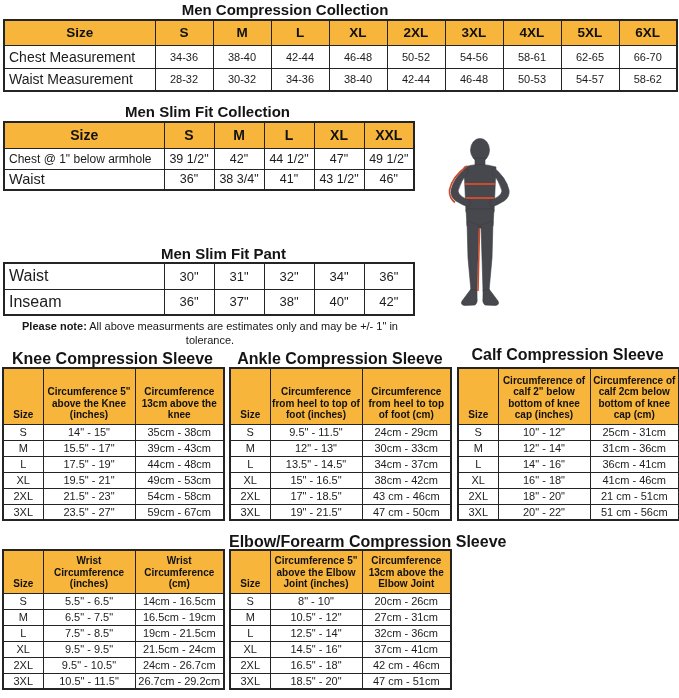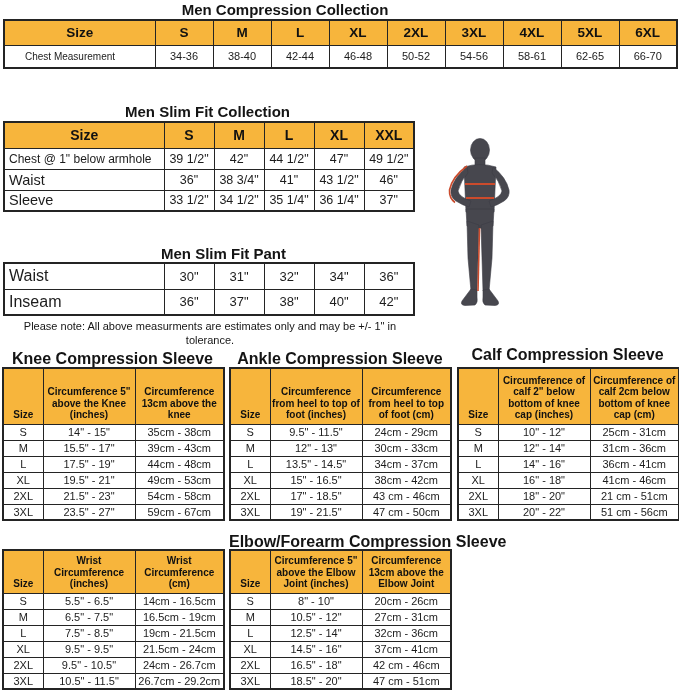--- a/index.html
+++ b/index.html
@@ -8,34 +8,34 @@
   .title{position:absolute;font-weight:bold;text-align:center;white-space:nowrap;color:#141414}
   .big-title{font-size:15px}
   .mini-title{font-size:16px}
   table{position:absolute;border-collapse:collapse;table-layout:fixed;background:#fff;border:2px solid #242424}
   th,td{border:1px solid #242424;overflow:hidden}
   thead th{background:#F7B53C;font-weight:bold;color:#111}
   
   #table1{left:3px;top:19px;width:673px}
   #table1 th{height:25px;font-size:13.5px}
   #table1 td{height:23px;font-size:11px;text-align:center}
-  #table1 tbody td:first-child{text-align:left;font-size:10px;padding-left:20px}
+  #table1 tbody td:first-child{text-align:left;font-size:14px;padding-left:4px}
   
   #table2{left:3px;top:121px;width:410px}
   #table2 th{height:26px;font-size:14px}
   #table2 td{height:21px;font-size:12.5px;text-align:center}
   #table2 tbody td:first-child{text-align:left;font-size:14.5px;padding-left:4px}
   #table2 tbody tr:first-child td:first-child{font-size:12px}
   
   #table3{left:3px;top:262px;width:410px}
   #table3 td{height:26px;font-size:13px;text-align:center}
   #table3 tbody td:first-child{text-align:left;font-size:16px;padding-left:4px}
   
   #note{position:absolute;left:0;top:319px;width:420px;text-align:center;font-size:11px;line-height:1.3;color:#161616}
-  #note .b{font-weight:normal}
+  #note .b{font-weight:bold}
   
   .mini{width:221px}
   .mini th{font-size:10px;line-height:1.15;vertical-align:bottom;padding:1px 1px 3px;text-align:center}
   .mini td{height:16px;font-size:11px;text-align:center}
   .rowA th{height:56px}
   .rowB th{height:43px}
   #knee{left:2px;top:367px}
   #ankle{left:229px;top:367px}
   #calf{left:457px;top:367px}
   #wrist{left:2px;top:549px}
@@ -83,20 +83,32 @@
         <td>34-36</td>
         <td>38-40</td>
         <td>42-44</td>
         <td>46-48</td>
         <td>50-52</td>
         <td>54-56</td>
         <td>58-61</td>
         <td>62-65</td>
         <td>66-70</td>
       </tr>
+      <tr>
+        <td>Waist Measurement</td>
+        <td>28-32</td>
+        <td>30-32</td>
+        <td>34-36</td>
+        <td>38-40</td>
+        <td>42-44</td>
+        <td>46-48</td>
+        <td>50-53</td>
+        <td>54-57</td>
+        <td>58-62</td>
+      </tr>
     </tbody>
 </table>
 
 <table id="table2">
   <colgroup>
     <col style="width:160px">
       <col style="width:50px">
       <col style="width:50px">
       <col style="width:50px">
       <col style="width:50px">
@@ -121,28 +133,20 @@
         <td>47"</td>
         <td>49 1/2"</td>
       </tr>
       <tr>
         <td>Waist</td>
         <td>36"</td>
         <td>38 3/4"</td>
         <td>41"</td>
         <td>43 1/2"</td>
         <td>46"</td>
-      </tr>
-      <tr>
-        <td>Sleeve</td>
-        <td>33 1/2"</td>
-        <td>34 1/2"</td>
-        <td>35 1/4"</td>
-        <td>36 1/4"</td>
-        <td>37"</td>
       </tr>
     </tbody>
 </table>
 
 <table id="table3">
   <colgroup>
     <col style="width:160px">
       <col style="width:50px">
       <col style="width:50px">
       <col style="width:50px">

